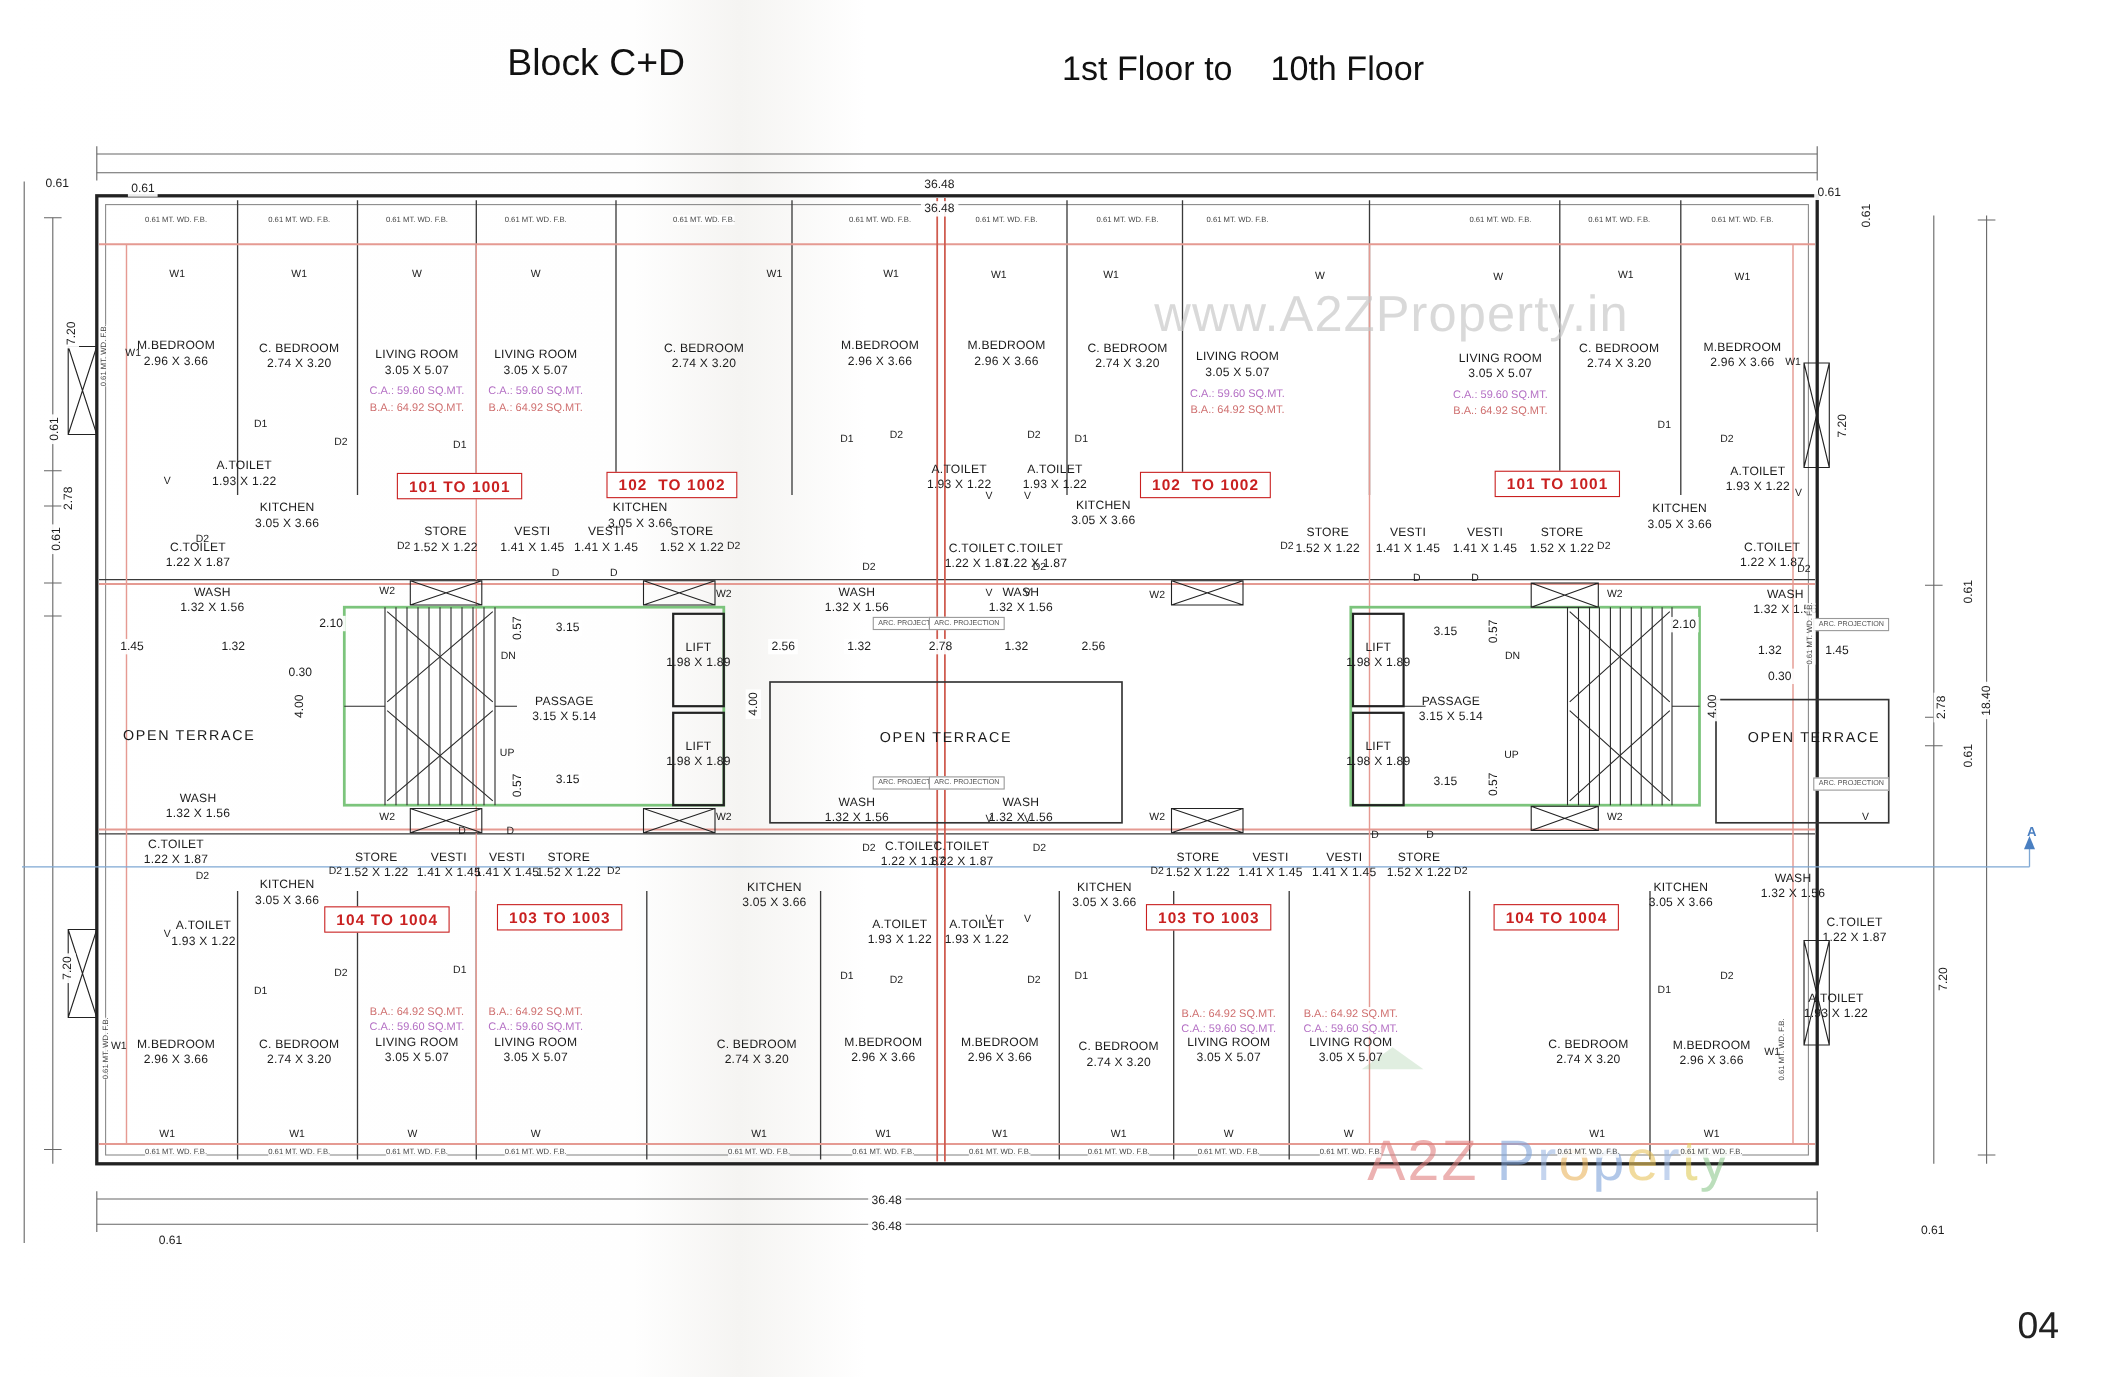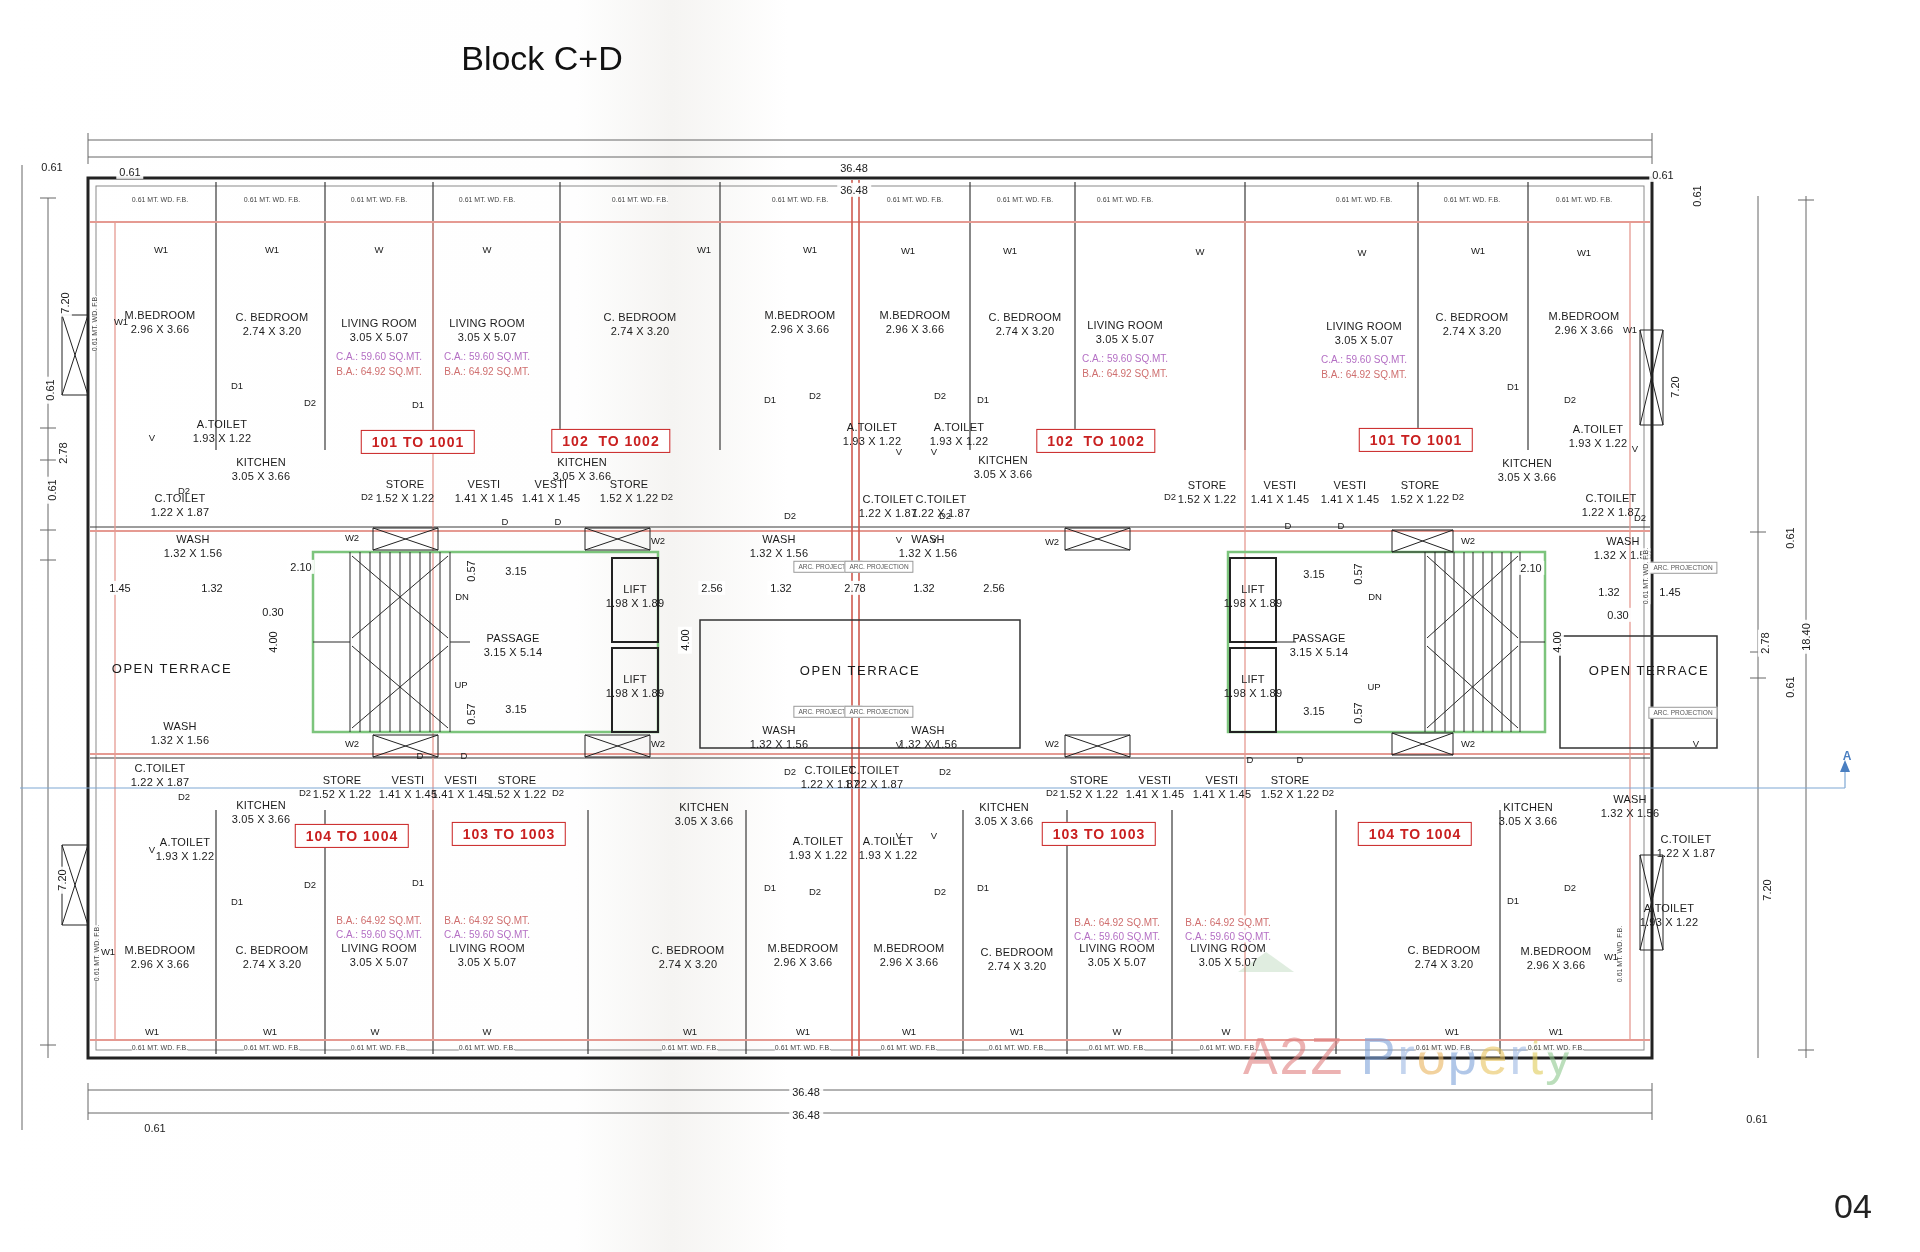--- a/index.html
+++ b/index.html
@@ -97,20 +97,22 @@
       <path d="M1640 855h23v95h-23zM1640 855l23 95M1663 855l-23 95"></path>
     </g>
 
     <g>
       <path d="M20 788H1845M1845 788V770" stroke="#7fa8d4" stroke-width="1.2" fill="none"></path>
       <polygon points="1845,760 1840,772 1850,772" fill="#4a7fc1"></polygon>
     </g>
   </svg>
 
   <div class="title" id="title-block">Block C+D</div>
+  <div class="title" id="title-floors">1st Floor to    10th Floor</div>
+  <div id="wm-top">www.A2ZProperty.in</div>
 
   <div id="wm-bottom">
     <span id="wm-a2z">A2Z </span><span id="wm-letters"><span style="color: rgb(126, 163, 218);">P</span><span style="color: rgb(157, 185, 228);">r</span><span style="color: rgb(234, 181, 94);">o</span><span style="color: rgb(126, 163, 218);">p</span><span style="color: rgb(232, 196, 94);">e</span><span style="color: rgb(157, 185, 228);">r</span><span style="color: rgb(224, 204, 90);">t</span><span style="color: rgb(143, 201, 143);">y</span></span>
     <div id="wm-roof"></div>
   </div>
 
   <div id="plan-labels">
       <div class="lbl dim" style="left: 854px; top: 168px;">36.48</div>
       <div class="lbl dim" style="left: 854px; top: 190px;">36.48</div>
       <div class="lbl dim" style="left: 806px; top: 1092px;">36.48</div>

